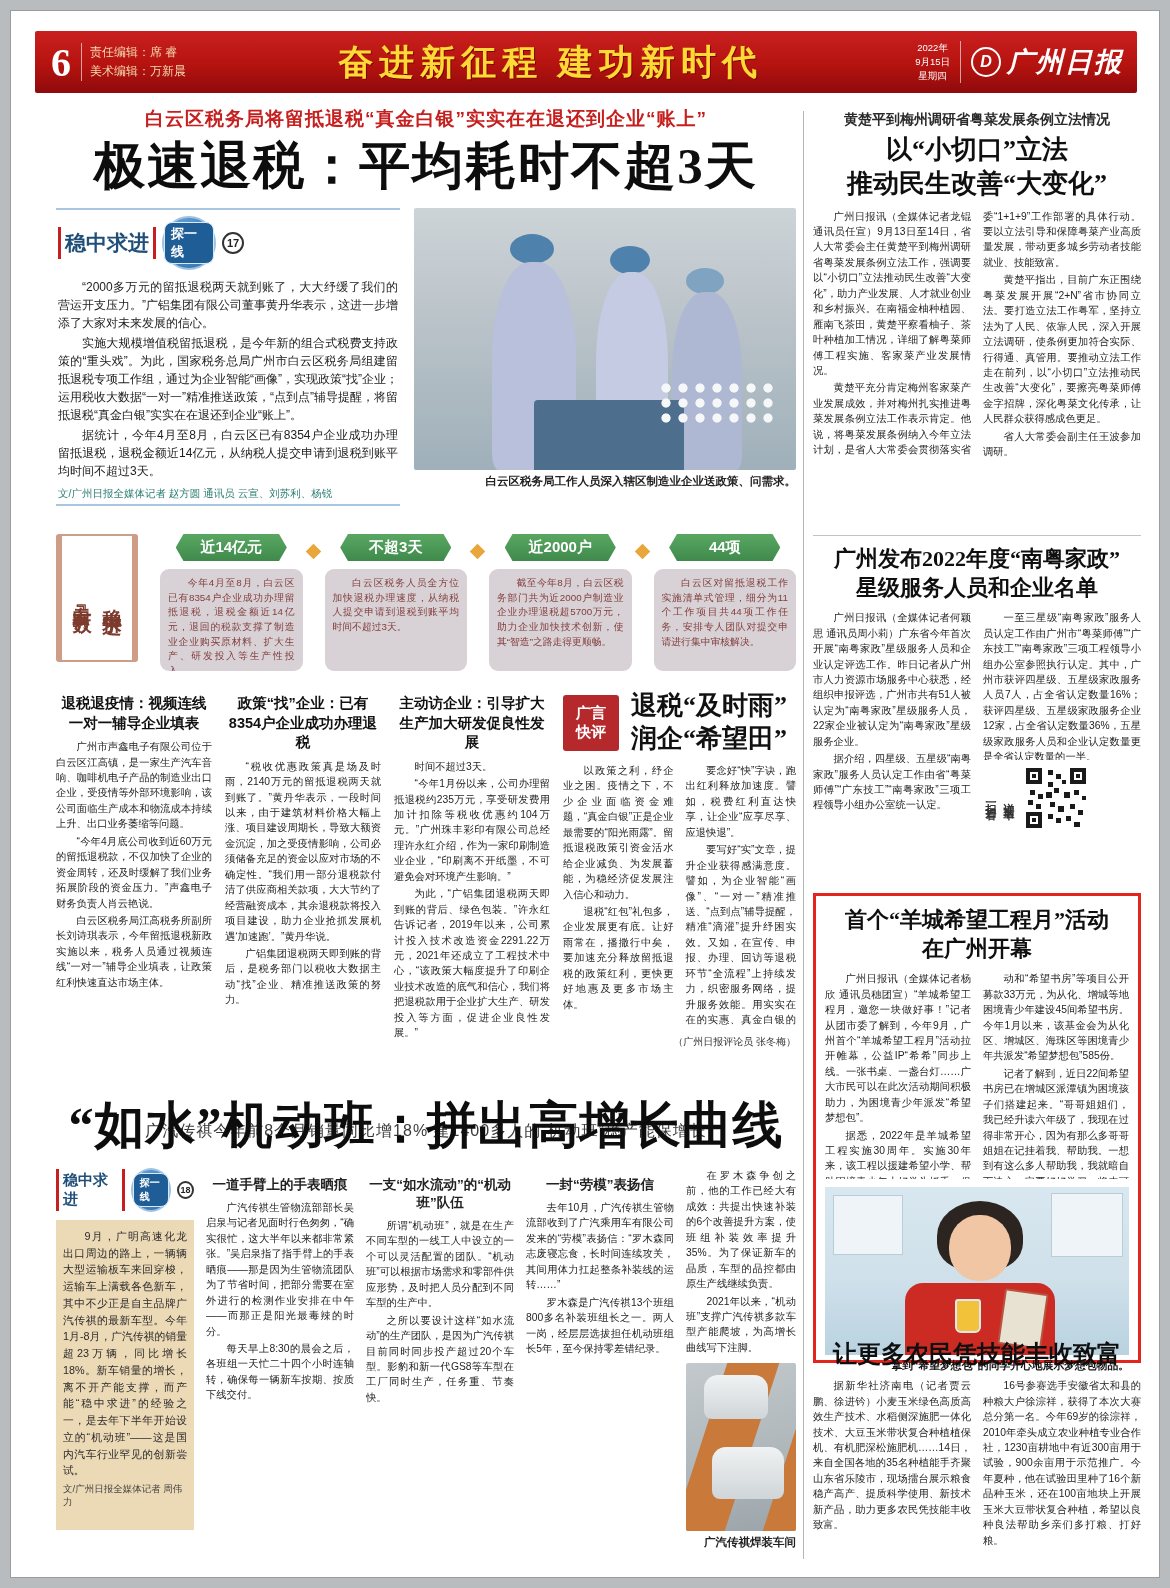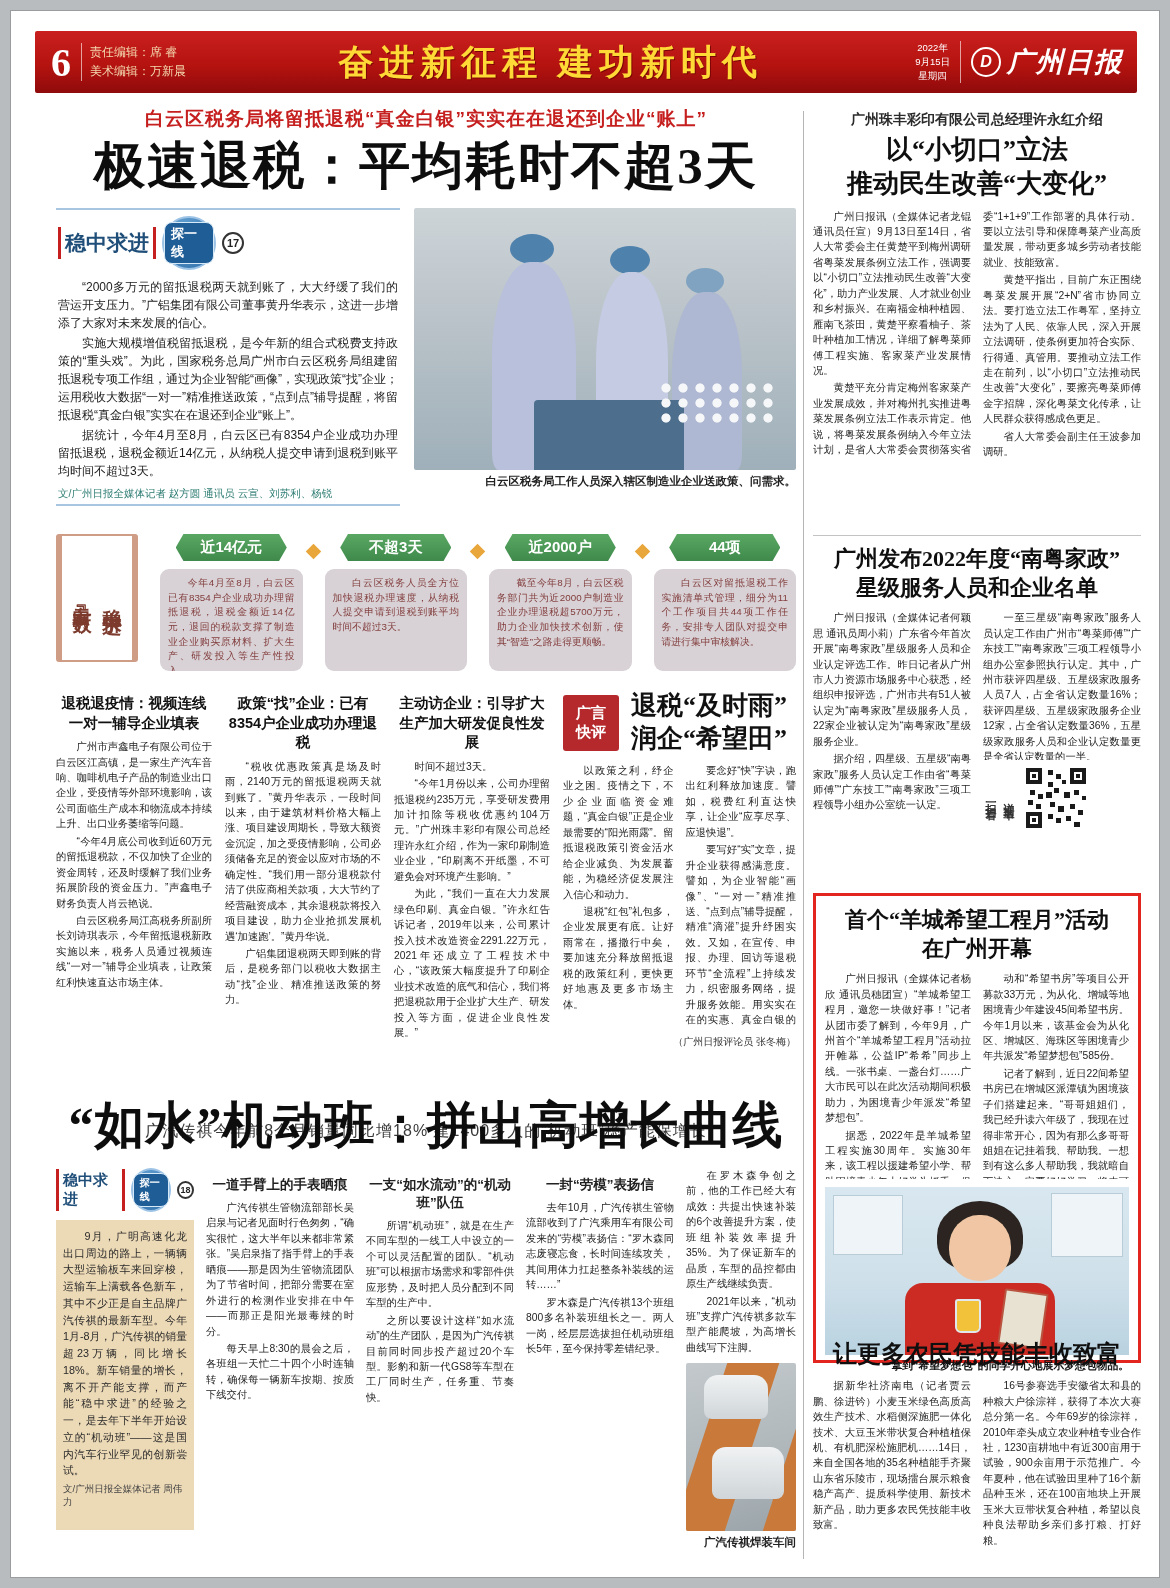--- a/index.html
+++ b/index.html
@@ -218,21 +218,21 @@
         <div>
             <p>“税收优惠政策真是场及时雨，2140万元的留抵退税两天就到账了。”黄丹华表示，一段时间以来，由于建筑材料价格大幅上涨、项目建设周期长，导致大额资金沉淀，加之受疫情影响，公司必须储备充足的资金以应对市场的不确定性。“我们用一部分退税款付清了供应商相关款项，大大节约了经营融资成本，其余退税款将投入项目建设，助力企业抢抓发展机遇‘加速跑’。”黄丹华说。</p>
             <p>广铝集团退税两天即到账的背后，是税务部门以税收大数据主动“找”企业、精准推送政策的努力。</p>
           </div>
       </div>
       <div class="scol">
         <div class="shead">主动访企业：引导扩大生产加大研发促良性发展</div>
         <div>
             <p>时间不超过3天。</p>
             <p>“今年1月份以来，公司办理留抵退税约235万元，享受研发费用加计扣除等税收优惠约104万元。”广州珠丰彩印有限公司总经理许永红介绍，作为一家印刷制造业企业，“印刷离不开纸墨，不可避免会对环境产生影响。”</p>
-            <p>为此，“我们一直在大力发展绿色印刷、真金白银。”许永红告诉记者，2019年以来，公司累计投入技术改造资金2291.22万元，2021年还成立了工程技术中心，“该政策大幅度提升了印刷企业技术改造的底气和信心，我们将把退税款用于企业扩大生产、研发投入等方面，促进企业良性发展。”</p>
+            <p>为此，“广铝集团退税两天即到账的背后、绿色包装。”许永红告诉记者，2019年以来，公司累计投入技术改造资金2291.22万元，2021年还成立了工程技术中心，“该政策大幅度提升了印刷企业技术改造的底气和信心，我们将把退税款用于企业扩大生产、研发投入等方面，促进企业良性发展。”</p>
           </div>
       </div>
       <div class="commentary">
         <div class="comm-head">
           <div class="comm-box">
             <span>广言</span>
             <span>快评</span>
           </div>
           <div class="comm-title">
             <div>退税“及时雨”</div>
@@ -304,21 +304,21 @@
 
         </div>
         <div class="photo-caption">广汽传祺焊装车间</div>
       </div>
     </div>
   </div>
 
   <div class="right-col">
 
     <div class="r-art" style="top:0">
-      <div class="r-kicker">广州珠丰彩印有限公司总经理许永红介绍</div>
+      <div class="r-kicker">黄楚平到梅州调研省粤菜发展条例立法情况</div>
       <div class="r-head" style="font-size:26px">
         <div>以“小切口”立法</div>
         <div>推动民生改善“大变化”</div>
       </div>
       <div class="r-body" style="height:322px">
           <p>广州日报讯（全媒体记者龙锟 通讯员任宣）9月13日至14日，省人大常委会主任黄楚平到梅州调研省粤菜发展条例立法工作，强调要以“小切口”立法推动民生改善“大变化”，助力产业发展、人才就业创业和乡村振兴。在南福金柚种植园、雁南飞茶田，黄楚平察看柚子、茶叶种植加工情况，详细了解粤菜师傅工程实施、客家菜产业发展情况。</p>
           <p>黄楚平充分肯定梅州客家菜产业发展成效，并对梅州扎实推进粤菜发展条例立法工作表示肯定。他说，将粤菜发展条例纳入今年立法计划，是省人大常委会贯彻落实省委“1+1+9”工作部署的具体行动。要以立法引导和保障粤菜产业高质量发展，带动更多城乡劳动者技能就业、技能致富。</p>
           <p>黄楚平指出，目前广东正围绕粤菜发展开展“2+N”省市协同立法。要打造立法工作粤军，坚持立法为了人民、依靠人民，深入开展立法调研，使条例更加符合实际、行得通、真管用。要推动立法工作走在前列，以“小切口”立法推动民生改善“大变化”，要擦亮粤菜师傅金字招牌，深化粤菜文化传承，让人民群众获得感成色更足。</p>
           <p>省人大常委会副主任王波参加调研。</p>
         </div>

